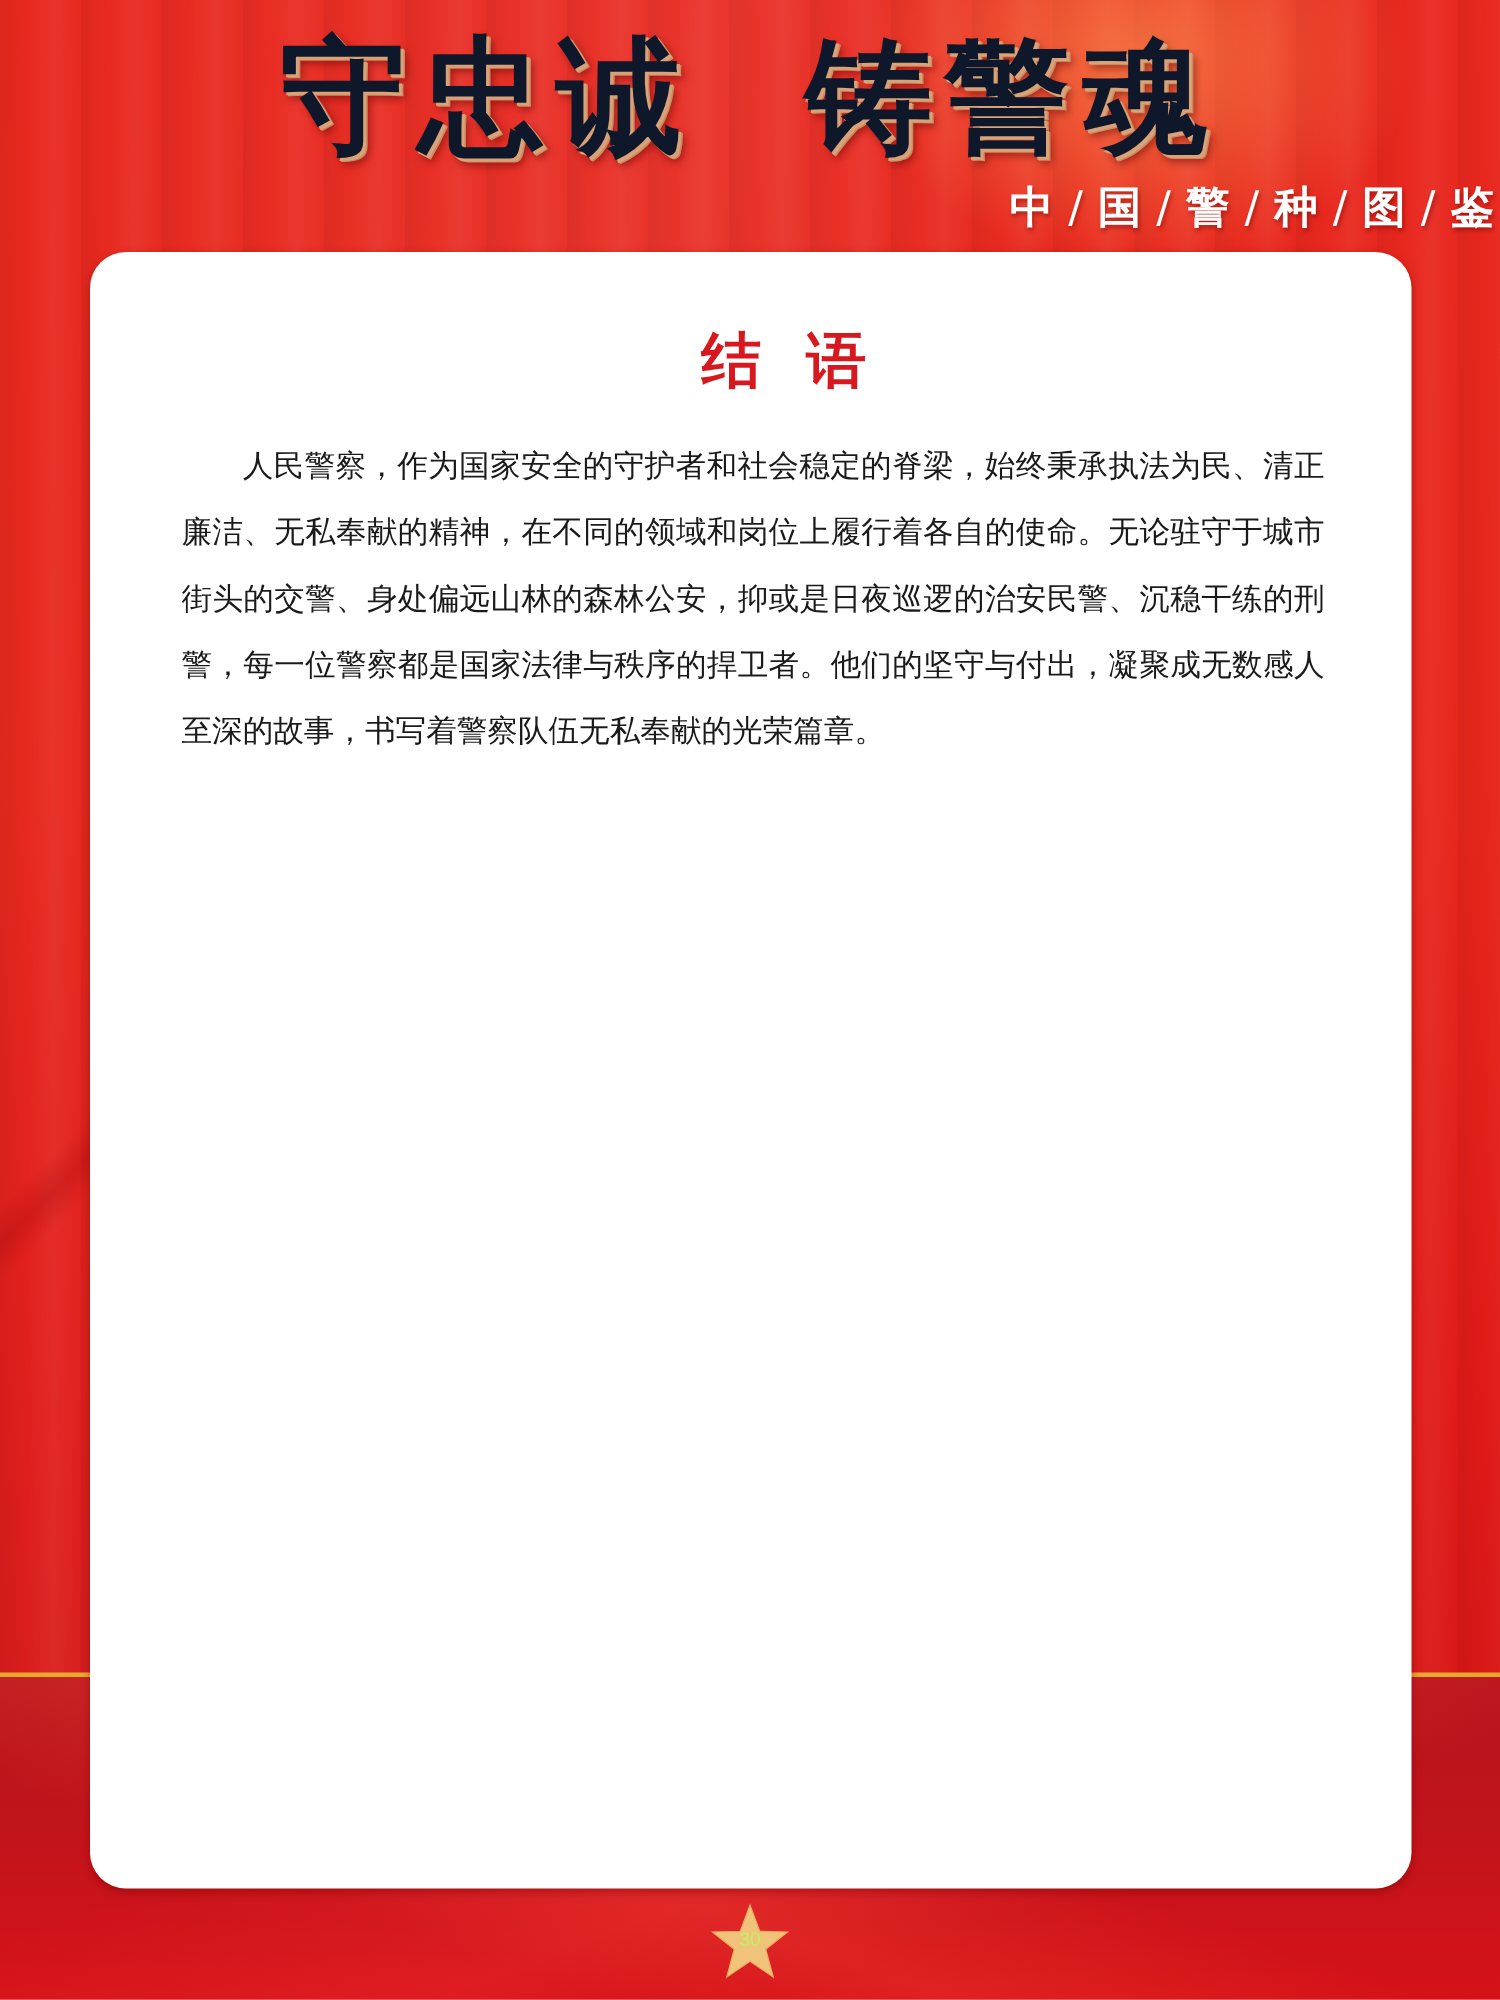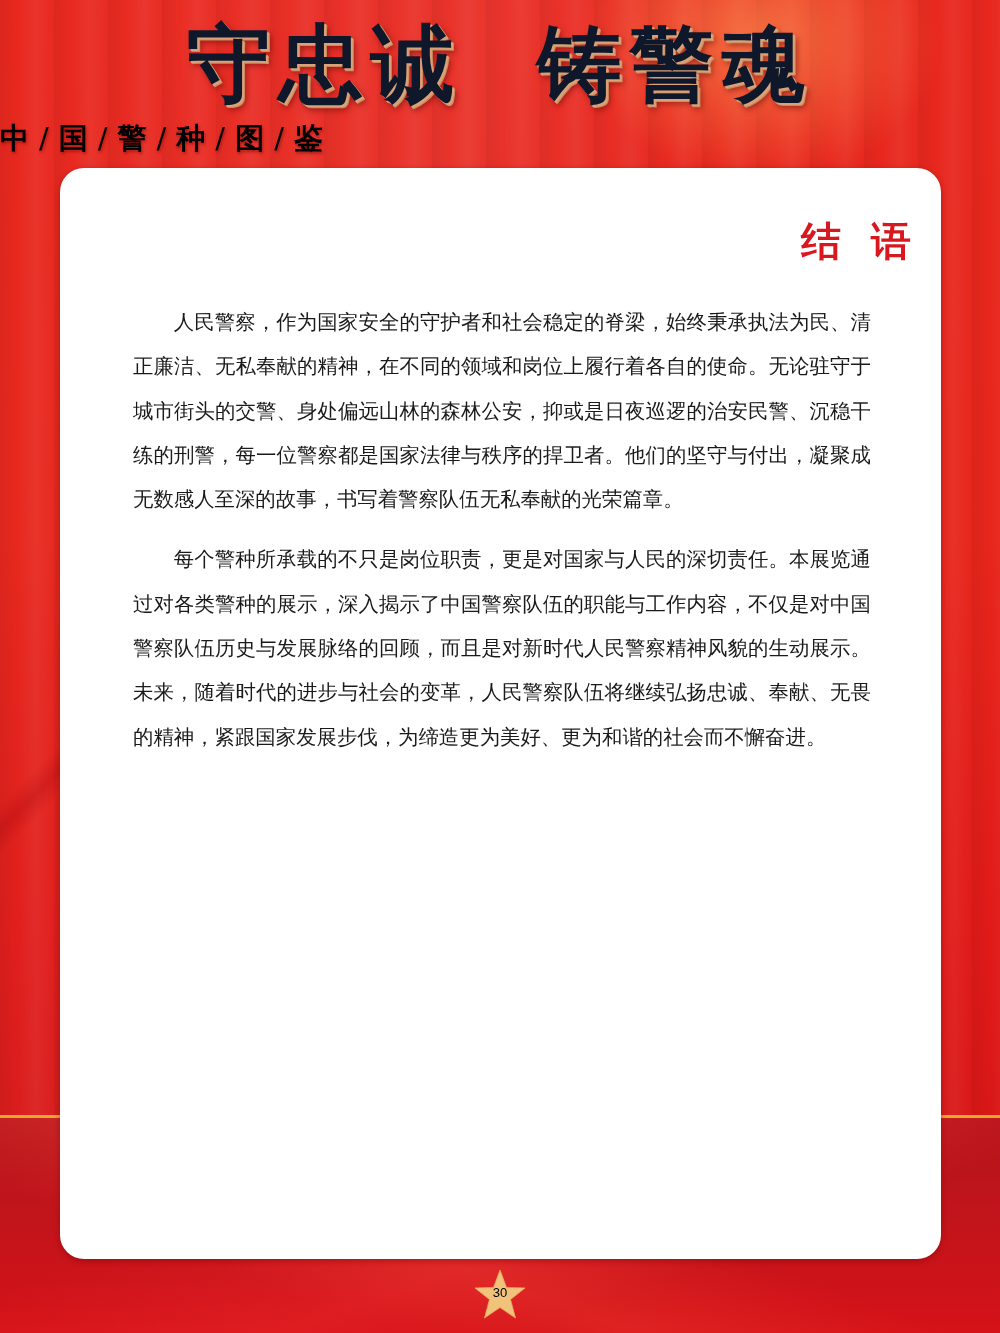--- a/index.html
+++ b/index.html
@@ -43,65 +43,65 @@
       color: #0f172a;
       text-shadow:
         2px 2px 0 #d9a278,
         3px 3px 0 #c98b5f,
         4px 5px 6px rgba(100,0,0,0.55);
       line-height: 100px;
       white-space: pre;
     }
     .subtitle {
       position: absolute; left: 0; right: 0; top: 118px;
-      text-align: left;
+      text-align: right;
       font-weight: bold;
       font-size: 29px;
-      color: #000000;
+      color: #ffffff;
       letter-spacing: 4px;
       text-shadow: 1px 2px 3px rgba(120,0,0,0.5);
       line-height: 40px;
     }
     .subtitle .sep { padding: 0 6px; font-weight: normal; }
     .card {
       position: absolute; left: 60px; top: 168px; width: 881px; height: 1091px;
       background: #ffffff;
       border-radius: 24px;
       box-shadow: 0 2px 6px rgba(120,0,0,0.45);
     }
     .heading {
       position: absolute; left: 0; right: 0; top: 48px;
-      text-align: right;
+      text-align: center;
       font-size: 40px;
       font-weight: bold;
       color: #d7181e;
       letter-spacing: 30px;
       text-indent: 30px;
       line-height: 50px;
       margin-left: 44px;
     }
     .body-text {
       position: absolute; left: 57px; top: 116px; width: 770px;
       font-family: "DejaVu Sans", sans-serif;
       font-size: 20.4px;
       line-height: 44.3px;
       color: #1a1a1a;
       text-align: justify;
     }
-    .body-text p { text-indent: 2em; margin: 16px; }
+    .body-text p { text-indent: 2em; margin: 4px; }
     .star-wrap {
       position: absolute; left: 473px; top: 1268px; width: 54px; height: 54px;
     }
     .star-wrap svg { position: absolute; inset: 0; }
     .page-num {
       position: absolute; left: 0; right: 0; top: 17px;
       text-align: center;
       font-family: "Liberation Sans", sans-serif;
       font-size: 13px;
-      color: #000000;
+      color: #bef264;
       line-height: 16px;
     }
   </style>
 </head>
 <body>
 
 <div class="bg"></div>
 <div class="bg-diag"></div>
 <div class="bg-lower"></div>
 <div class="gold-line"></div>
@@ -109,21 +109,20 @@
 <h1 class="title">守忠诚  铸警魂</h1>
 
 <div class="subtitle">
   <span>中</span><span class="sep">/</span><span>国</span><span class="sep">/</span><span>警</span><span class="sep">/</span><span>种</span><span class="sep">/</span><span>图</span><span class="sep">/</span><span>鉴</span>
 </div>
 
 <div class="card">
   <h2 class="heading">结语</h2>
   <div class="body-text">
     <p>人民警察，作为国家安全的守护者和社会稳定的脊梁，始终秉承执法为民、清正廉洁、无私奉献的精神，在不同的领域和岗位上履行着各自的使命。无论驻守于城市街头的交警、身处偏远山林的森林公安，抑或是日夜巡逻的治安民警、沉稳干练的刑警，每一位警察都是国家法律与秩序的捍卫者。他们的坚守与付出，凝聚成无数感人至深的故事，书写着警察队伍无私奉献的光荣篇章。</p>
-    <p>每个警种所承载的不只是岗位职责，更是对国家与人民的深切责任。本展览通过对各类警种的展示，深入揭示了中国警察队伍的职能与工作内容，不仅是对中国警察队伍历史与发展脉络的回顾，而且是对新时代人民警察精神风貌的生动展示。未来，随着时代的进步与社会的变革，人民警察队伍将继续弘扬忠诚、奉献、无畏的精神，紧跟国家发展步伐，为缔造更为美好、更为和谐的社会而不懈奋进。</p>
   </div>
 </div>
 
 <div class="star-wrap">
   <svg width="54" height="54" viewBox="0 0 54 54">
     <polygon points="27,2 33.5,19.5 52,20 37.5,31.5 42.5,50 27,39.5 11.5,50 16.5,31.5 2,20 20.5,19.5" fill="#f1c27a" stroke="#e6ad62" stroke-width="0.8"></polygon>
   </svg>
   <div class="page-num">30</div>
 </div>
 

